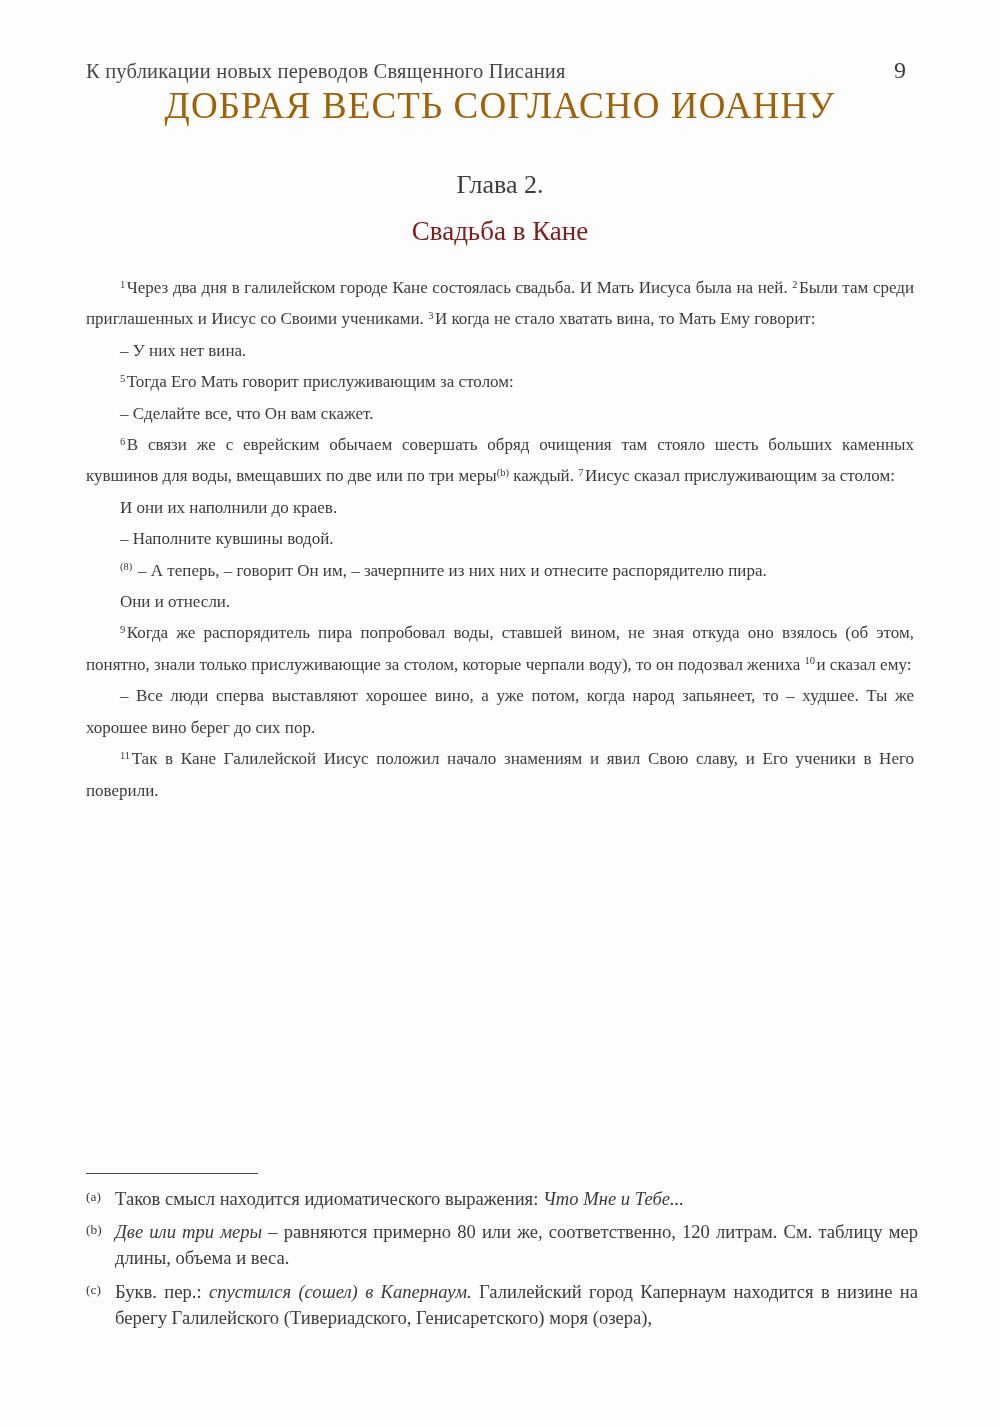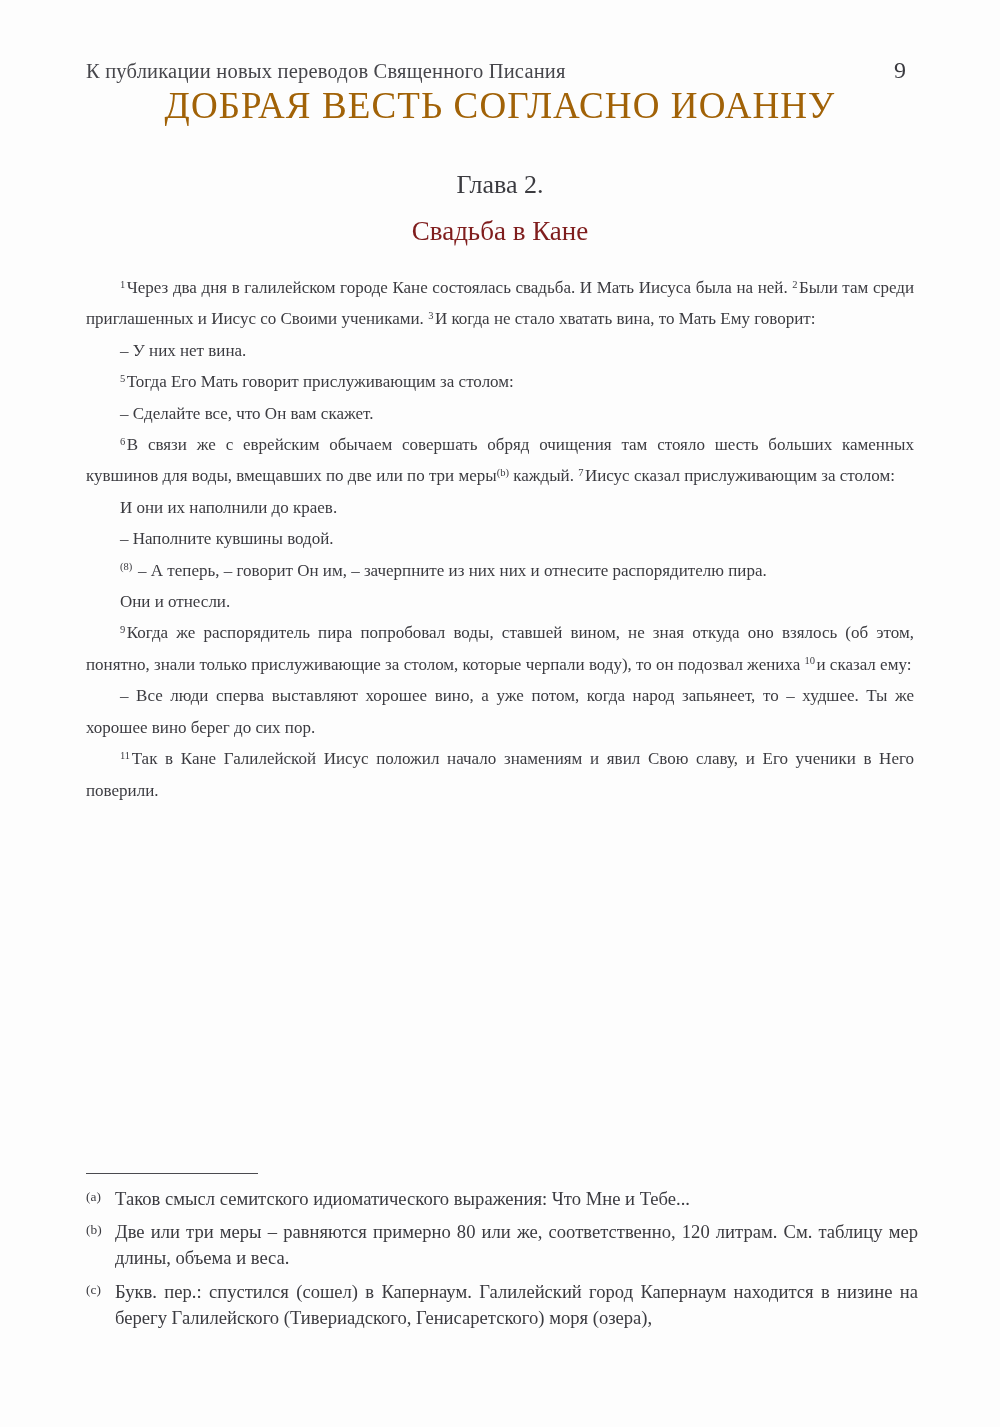--- a/index.html
+++ b/index.html
@@ -151,20 +151,21 @@
   .footnote-marker {
     position: absolute;
     left: 0;
     top: -0.15em;
     font-size: 0.72em;
     vertical-align: super;
     color: #3b3b40;
   }
 
   .it {
+    font-style: italic;
   }
 </style>
 </head>
 <body>
 
 <div class="page">
 
   <div class="running-head">
     <span class="running-head-title">К публикации новых переводов Священного Писания</span>
     <span class="running-head-folio">9</span>
@@ -228,21 +229,21 @@
     </p>
 
 
   </div>
 
   <div class="footnote-rule"></div>
 
   <div class="footnotes">
 
     <p class="footnote">
-      <span class="footnote-marker">(a)</span><span>Таков смысл семитского идиоматического выражения: </span><span class="it">Что Мне и Тебе...</span><span></span>
+      <span class="footnote-marker">(a)</span><span>Таков смысл находится идиоматического выражения: </span><span class="it">Что Мне и Тебе...</span><span></span>
     </p>
 
     <p class="footnote">
       <span class="footnote-marker">(b)</span><span></span><span class="it">Две или три меры</span><span> – равняются примерно 80 или же, соответственно, 120 литрам. См. таблицу мер длины, объема и веса.</span>
     </p>
 
     <p class="footnote">
       <span class="footnote-marker">(c)</span><span>Букв. пер.: </span><span class="it">спустился (сошел) в Капернаум.</span><span> Галилейский город Капернаум находится в низине на берегу Галилейского (Тивериадского, Генисаретского) моря (озера),</span>
     </p>
 

